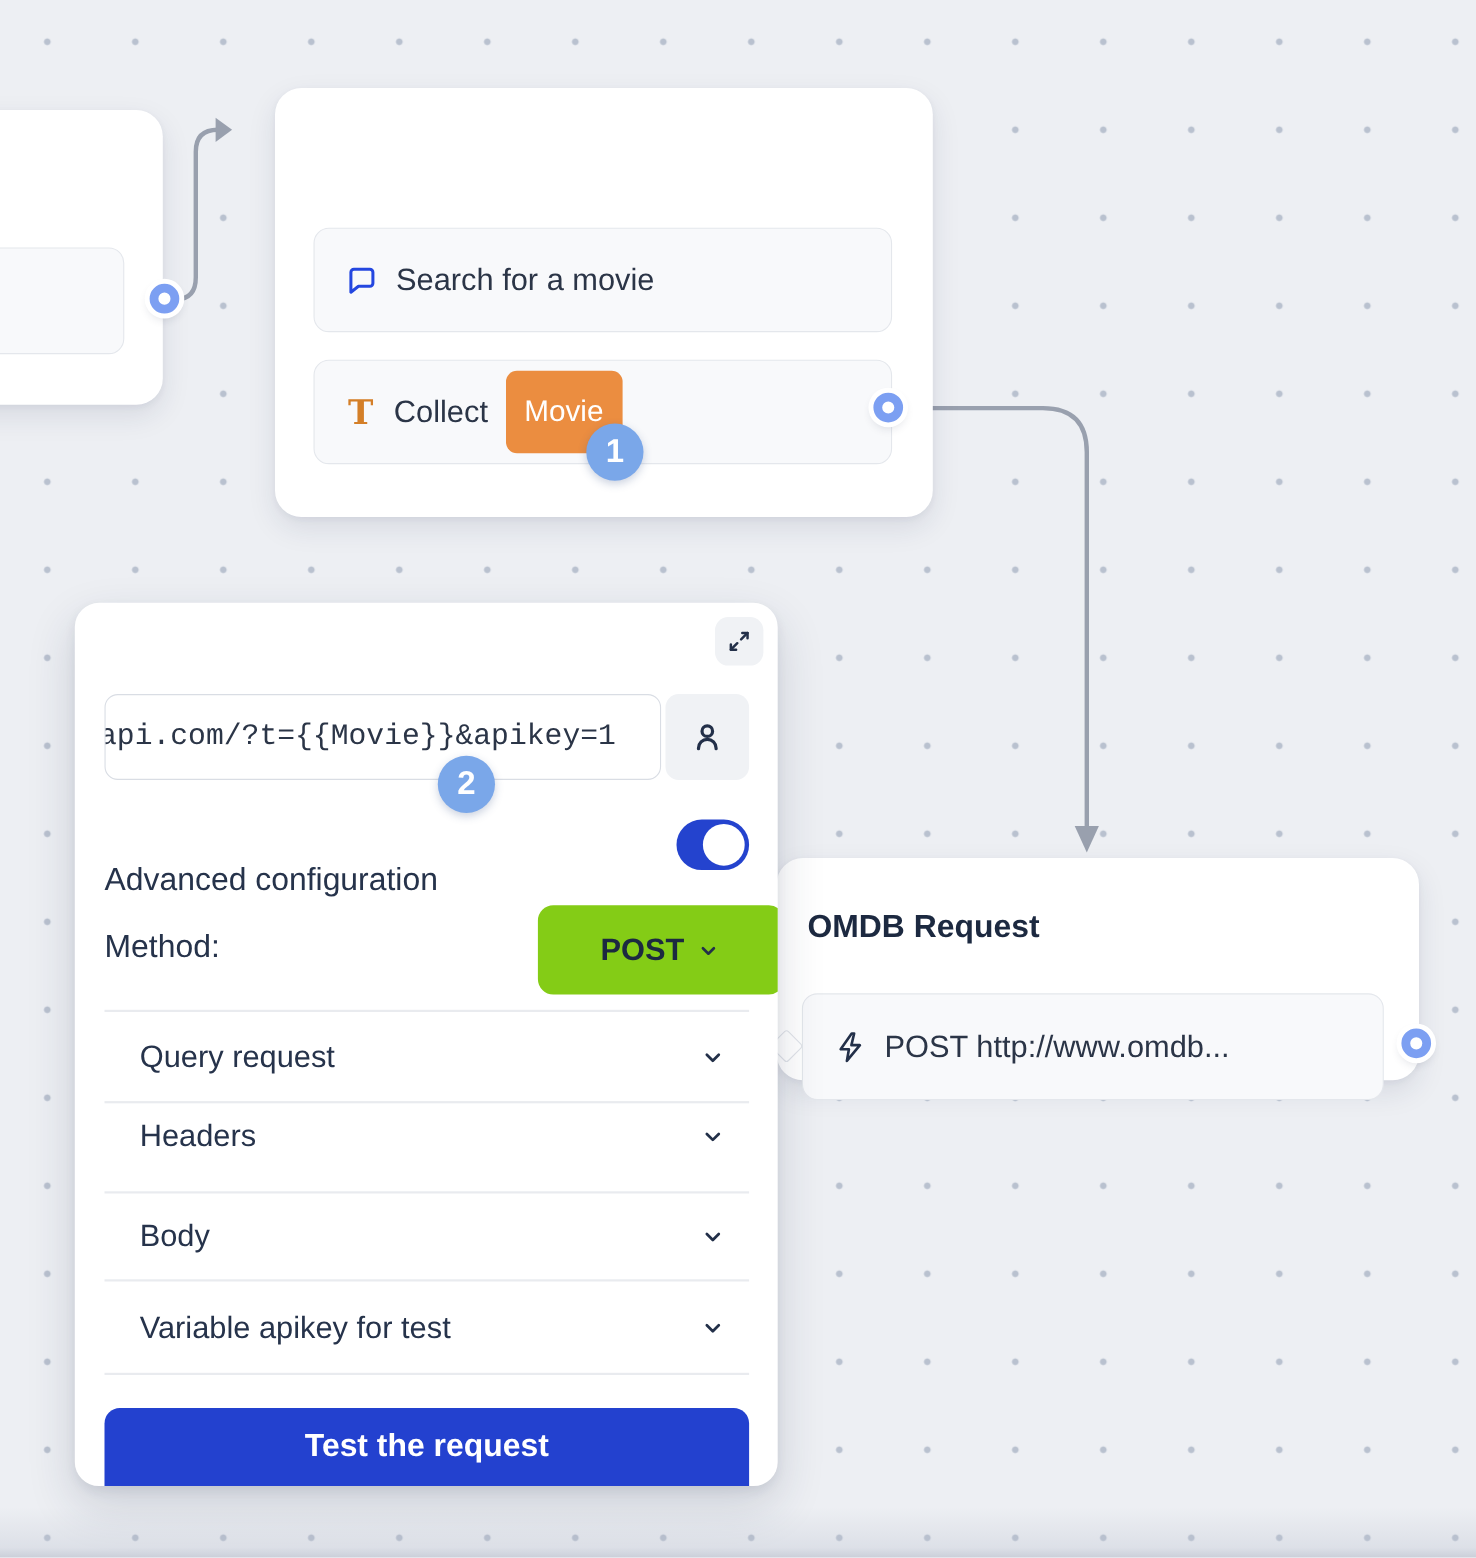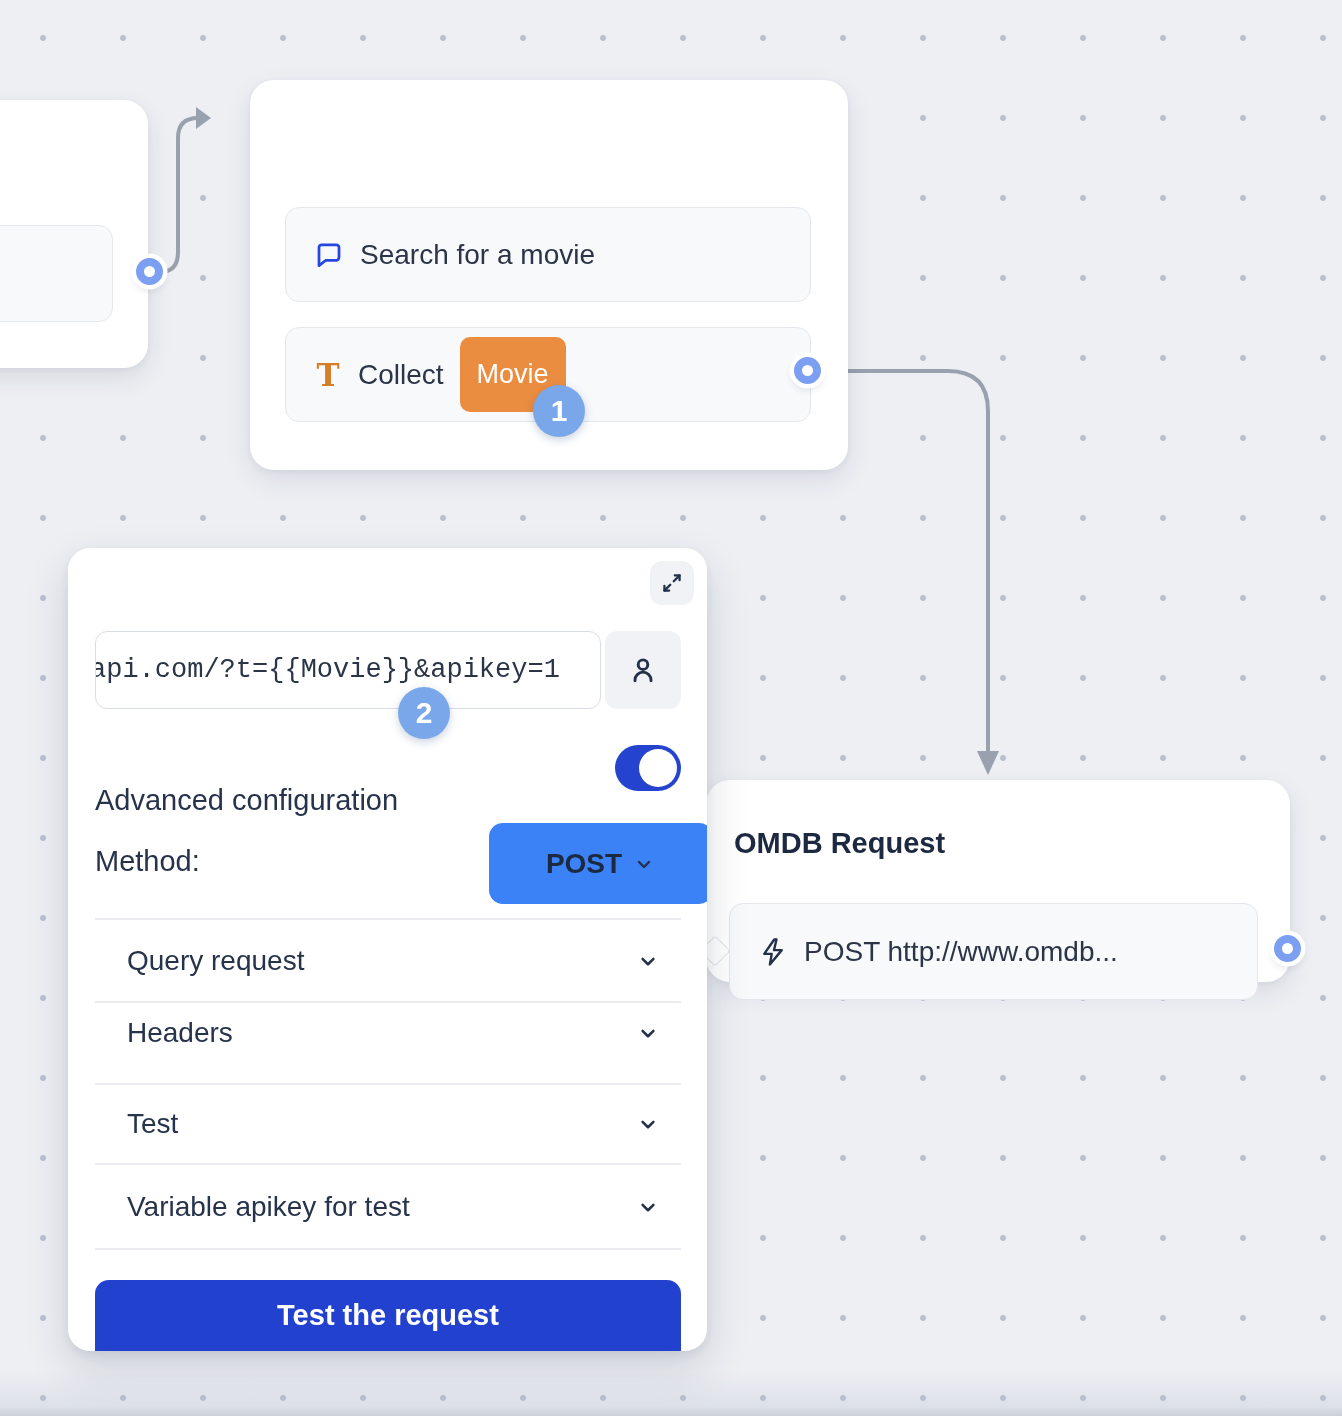--- a/index.html
+++ b/index.html
@@ -62,21 +62,21 @@
   #expand-btn{left:582px;top:13px;width:44px;height:44px;}
   #url-box{position:absolute;left:27px;top:83px;width:506px;height:78px;border:1.5px solid #D9DDE4;border-radius:12px;
            box-sizing:border-box;background:#fff;overflow:hidden;display:flex;align-items:center;}
   #url-box .val{font-size:27px;color:#2B3547;white-space:nowrap;margin-left:-12px;padding-left:6px;font-family:Liberation Mono, monospace;}
   #person-btn{left:537px;top:83px;width:76px;height:78px;}
   .panel-label{position:absolute;left:27px;font-size:29px;color:#26334B;white-space:nowrap;}
   #adv-label{top:201px;margin-top:35px;}
   #toggle{position:absolute;left:547px;top:197px;width:66px;height:46px;border-radius:23px;background:#2443CE;}
   #toggle .knob{position:absolute;right:4px;top:4px;width:38px;height:38px;border-radius:50%;background:#fff;}
   #method-label{top:297px;}
-  #method-select{position:absolute;left:421px;top:275px;width:224px;height:81px;background:#3b82f6;border-radius:14px;
+  #method-select{position:absolute;left:421px;top:275px;width:224px;height:81px;background:#84cc16;border-radius:14px;
                  display:flex;align-items:center;justify-content:center;gap:10px;}
   #method-select .val{font-size:28px;font-weight:700;color:#1C2940;}
   .divider{position:absolute;left:27px;width:586px;height:0;border-top:2px solid #E9EBEF;}
   .section-row{position:absolute;left:27px;width:586px;display:flex;align-items:center;justify-content:space-between;
                box-sizing:border-box;padding:0 20px 0 32px;cursor:pointer;}
   .section-row .lbl{font-size:28px;color:#26334B;white-space:nowrap;}
   #test-btn{position:absolute;left:27px;top:732px;width:586px;height:71px;background:#2341CF;border:none;
             border-radius:14px 14px 0 0;color:#fff;font-size:29px;font-weight:700;font-family:inherit;
             display:flex;align-items:center;justify-content:center;}
 
@@ -196,21 +196,21 @@
       <span class="lbl">Headers</span>
       <span class="ic">
         <svg width="26" height="26" viewBox="0 0 24 24" fill="none" stroke="#233049" stroke-width="2.3" stroke-linecap="round" stroke-linejoin="round">
             <polyline points="7,10 12,15 17,10"></polyline>
           </svg>
       </span>
     </div>
     <div class="divider" style="top:535px;"></div>
 
     <div class="section-row" style="top:537px;height:78px;">
-      <span class="lbl">Test</span>
+      <span class="lbl">Body</span>
       <span class="ic">
         <svg width="26" height="26" viewBox="0 0 24 24" fill="none" stroke="#233049" stroke-width="2.3" stroke-linecap="round" stroke-linejoin="round">
             <polyline points="7,10 12,15 17,10"></polyline>
           </svg>
       </span>
     </div>
     <div class="divider" style="top:615px;"></div>
 
     <div class="section-row" style="top:617px;height:83px;">
       <span class="lbl">Variable apikey for test</span>

